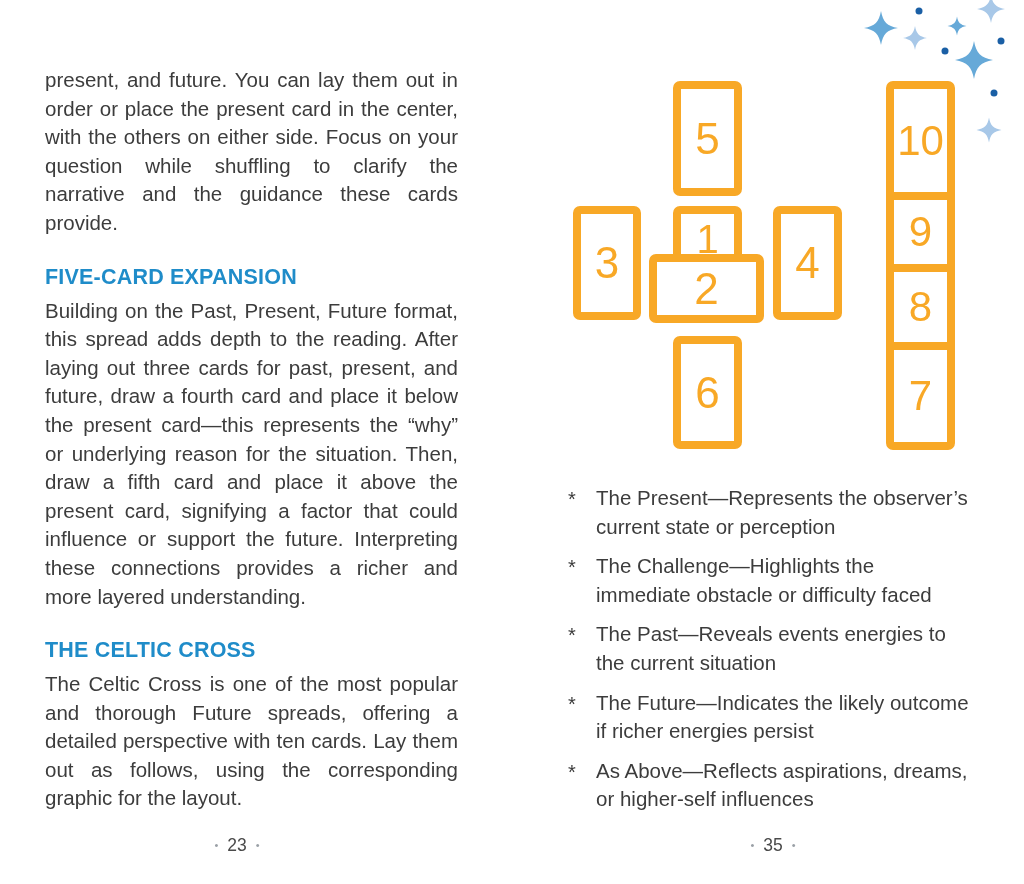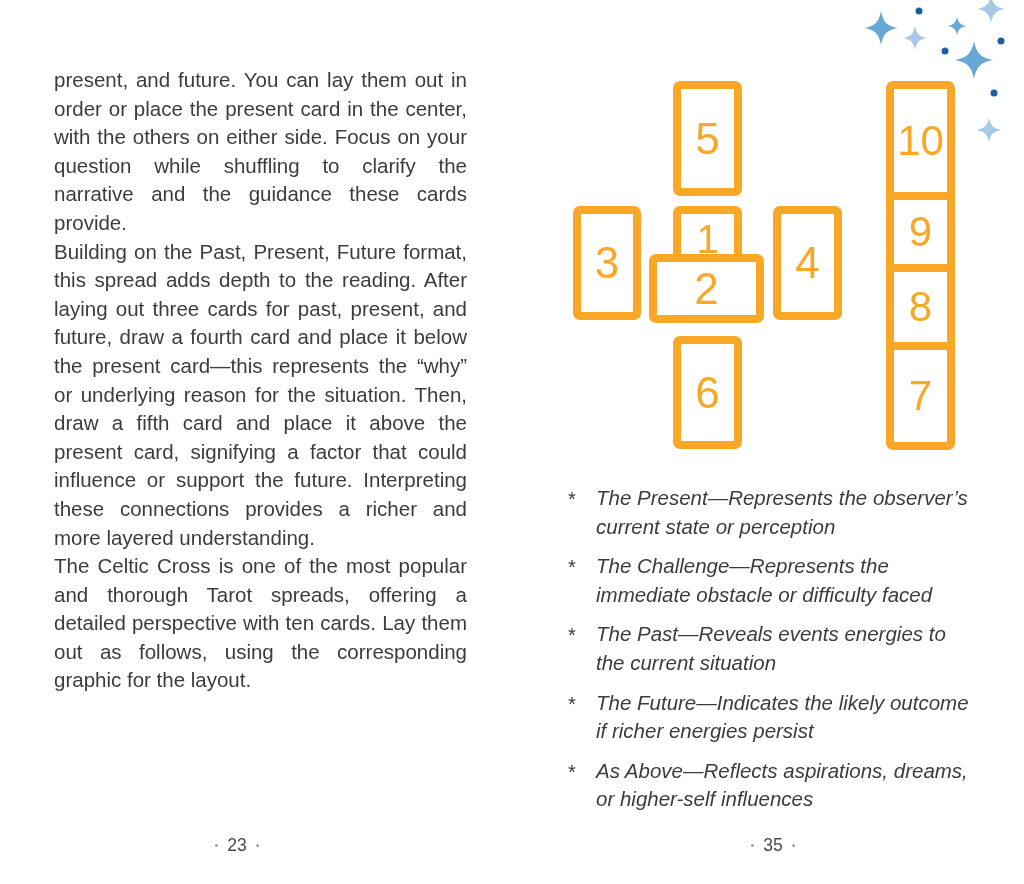--- a/index.html
+++ b/index.html
@@ -18,21 +18,21 @@
     width: 1024px;
     height: 884px;
     background: #ffffff;
     color: var(--body_text);
     overflow: hidden;
   }
 
   
   .left-text {
     position: absolute;
-    left: 54px;
+    left: 45px;
     top: 66px;
     width: 413px;
     font-size: 20.5px;
     line-height: 28.6px;
     text-align: justify;
   }
   .left-text p { margin: 0; }
   .section-heading {
     color: var(--heading_blue);
     font-size: 21.5px;
@@ -113,33 +113,35 @@
   .bullets {
     position: absolute;
     left: 568px;
     top: 484px;
     width: 404px;
     font-size: 20.5px;
     line-height: 28.6px;
   }
   .bullet { display: flex; margin-bottom: 11px; }
   .bullet .marker { flex: 0 0 28px; font-size: 20px; padding-top: 1px; }
-  .bullet .text { flex: 1; font-style: italic; }
+  .bullet .text { flex: 1; }
 </style>
 </head>
 <body>
 
 <div class="canvas">
 
   <div class="left-text">
     <p>present, and future. You can lay them out in order or place the present card in the center, with the others on either side. Focus on your question while shuffling to clarify the narrative and the guidance these cards provide.</p>
 
+    <h2 class="section-heading">FIVE-CARD EXPANSION</h2>
     <p>Building on the Past, Present, Future format, this spread adds depth to the reading. After laying out three cards for past, present, and future, draw a fourth card and place it below the present card—this represents the “why” or underlying reason for the situation. Then, draw a fifth card and place it above the present card, signifying a factor that could influence or support the future. Interpreting these connections provides a richer and more layered understanding.</p>
 
-    <p>The Celtic Cross is one of the most popular and thorough Tarot spreads, offering a detailed perspective with ten cards. Lay them out as follows, using the corresponding graphic for the layout.</p>
+    <h2 class="section-heading">THE CELTIC CROSS</h2>
+    <p>The Celtic Cross is one of the most popular and thorough Future spreads, offering a detailed perspective with ten cards. Lay them out as follows, using the corresponding graphic for the layout.</p>
   </div>
 
   <div class="folio folio-left">
     <span class="dot">•</span>
     <span>23</span>
     <span class="dot">•</span>
   </div>
 
   <svg class="stars" viewBox="860 0 164 150">
     <g>
@@ -194,21 +196,21 @@
     </div>
   </div>
 
   <div class="bullets">
     <div class="bullet">
       <span class="marker">*</span>
       <span class="text">The Present—Represents the observer’s current state or perception</span>
     </div>
     <div class="bullet">
       <span class="marker">*</span>
-      <span class="text">The Challenge—Represents the immediate obstacle or difficulty faced</span>
+      <span class="text">The Challenge—Highlights the immediate obstacle or difficulty faced</span>
     </div>
     <div class="bullet">
       <span class="marker">*</span>
       <span class="text">The Past—Reveals events energies to the current situation</span>
     </div>
     <div class="bullet">
       <span class="marker">*</span>
       <span class="text">The Future—Indicates the likely outcome if richer energies persist</span>
     </div>
     <div class="bullet">

